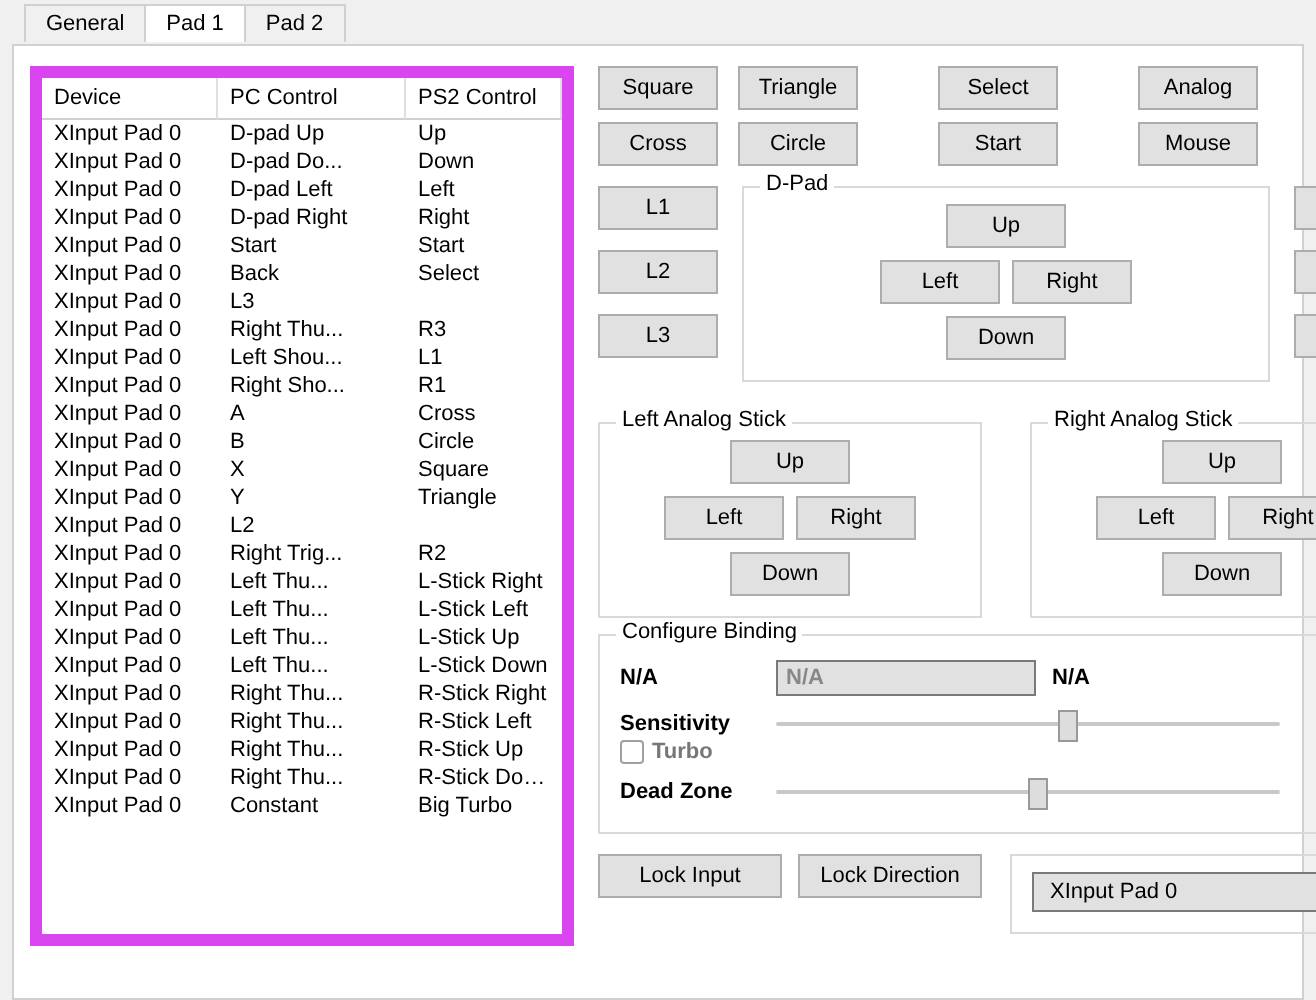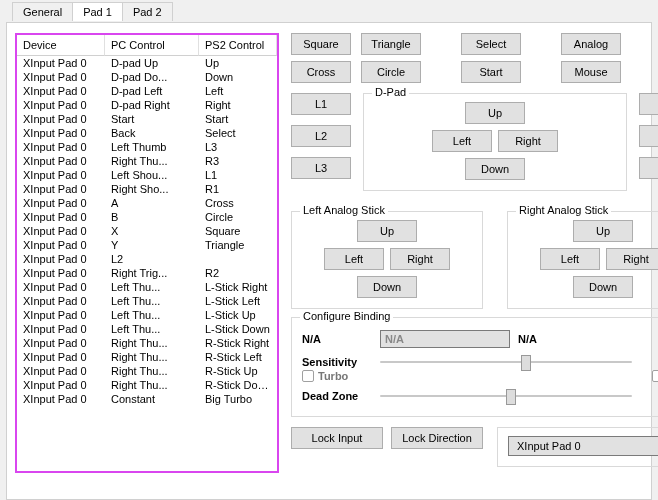--- a/index.html
+++ b/index.html
@@ -3,21 +3,21 @@
 <meta charset="utf-8">
 <style>
   * { box-sizing: border-box; font-family: "Segoe UI", Tahoma, sans-serif; font-size: 11px; }
   body { margin: 0; background: #f0f0f0; color: #000; }
   .window { width: 658px; height: 500px; background: #f0f0f0; position: relative; overflow: hidden; }
   .tabs { display: flex; position: absolute; left: 12px; top: 2px; }
   .tab { padding: 3px 10px 3px 10px; background: #f0f0f0; border: 1px solid #d0d0d0; border-bottom: none; margin-right: -1px; cursor: pointer; }
   .tab.active { background: #fff; position: relative; z-index: 2; }
   .tab-body { position: absolute; left: 6px; top: 22px; right: 6px; bottom: 0; background: #fff; border: 1px solid #d0d0d0; padding: 10px 8px; display: flex; gap: 12px; }
   .left-pane { width: 278px; display: flex; flex-direction: column; }
-  .list-box { border: 2px solid #d946ef; background: #fff; height: 440px; overflow: hidden; position: relative; }
+  .list-box { border: 6px solid #d946ef; background: #fff; height: 440px; overflow: hidden; position: relative; }
   .list-header, .list-row { display: flex; }
   .list-header span { padding: 4px 6px; border-right: 1px solid #e0e0e0; border-bottom: 1px solid #d0d0d0; background: #fff; }
   .list-row span { padding: 1px 6px; overflow: hidden; white-space: nowrap; text-overflow: ellipsis; }
   .col-dev { width: 88px; }
   .col-pc { width: 94px; }
   .col-ps2 { width: 78px; }
   .list-body { overflow-y: scroll; overflow-x: scroll; height: 416px; }
   .right-pane { flex: 1; display: flex; flex-direction: column; gap: 4px; }
   .btn { background: #e1e1e1; border: 1px solid #adadad; padding: 4px 0; text-align: center; cursor: pointer; width: 60px; }
   .row { display: flex; gap: 10px; margin-bottom: 2px; }
@@ -88,21 +88,20 @@
               <span class="col-pc">Start</span>
               <span class="col-ps2">Start</span>
             </div>
             <div class="list-row">
               <span class="col-dev">XInput Pad 0</span>
               <span class="col-pc">Back</span>
               <span class="col-ps2">Select</span>
             </div>
             <div class="list-row">
               <span class="col-dev">XInput Pad 0</span>
-              <span class="col-pc">Left Thumb</span>
               <span class="col-ps2">L3</span>
             </div>
             <div class="list-row">
               <span class="col-dev">XInput Pad 0</span>
               <span class="col-pc">Right Thu...</span>
               <span class="col-ps2">R3</span>
             </div>
             <div class="list-row">
               <span class="col-dev">XInput Pad 0</span>
               <span class="col-pc">Left Shou...</span>

